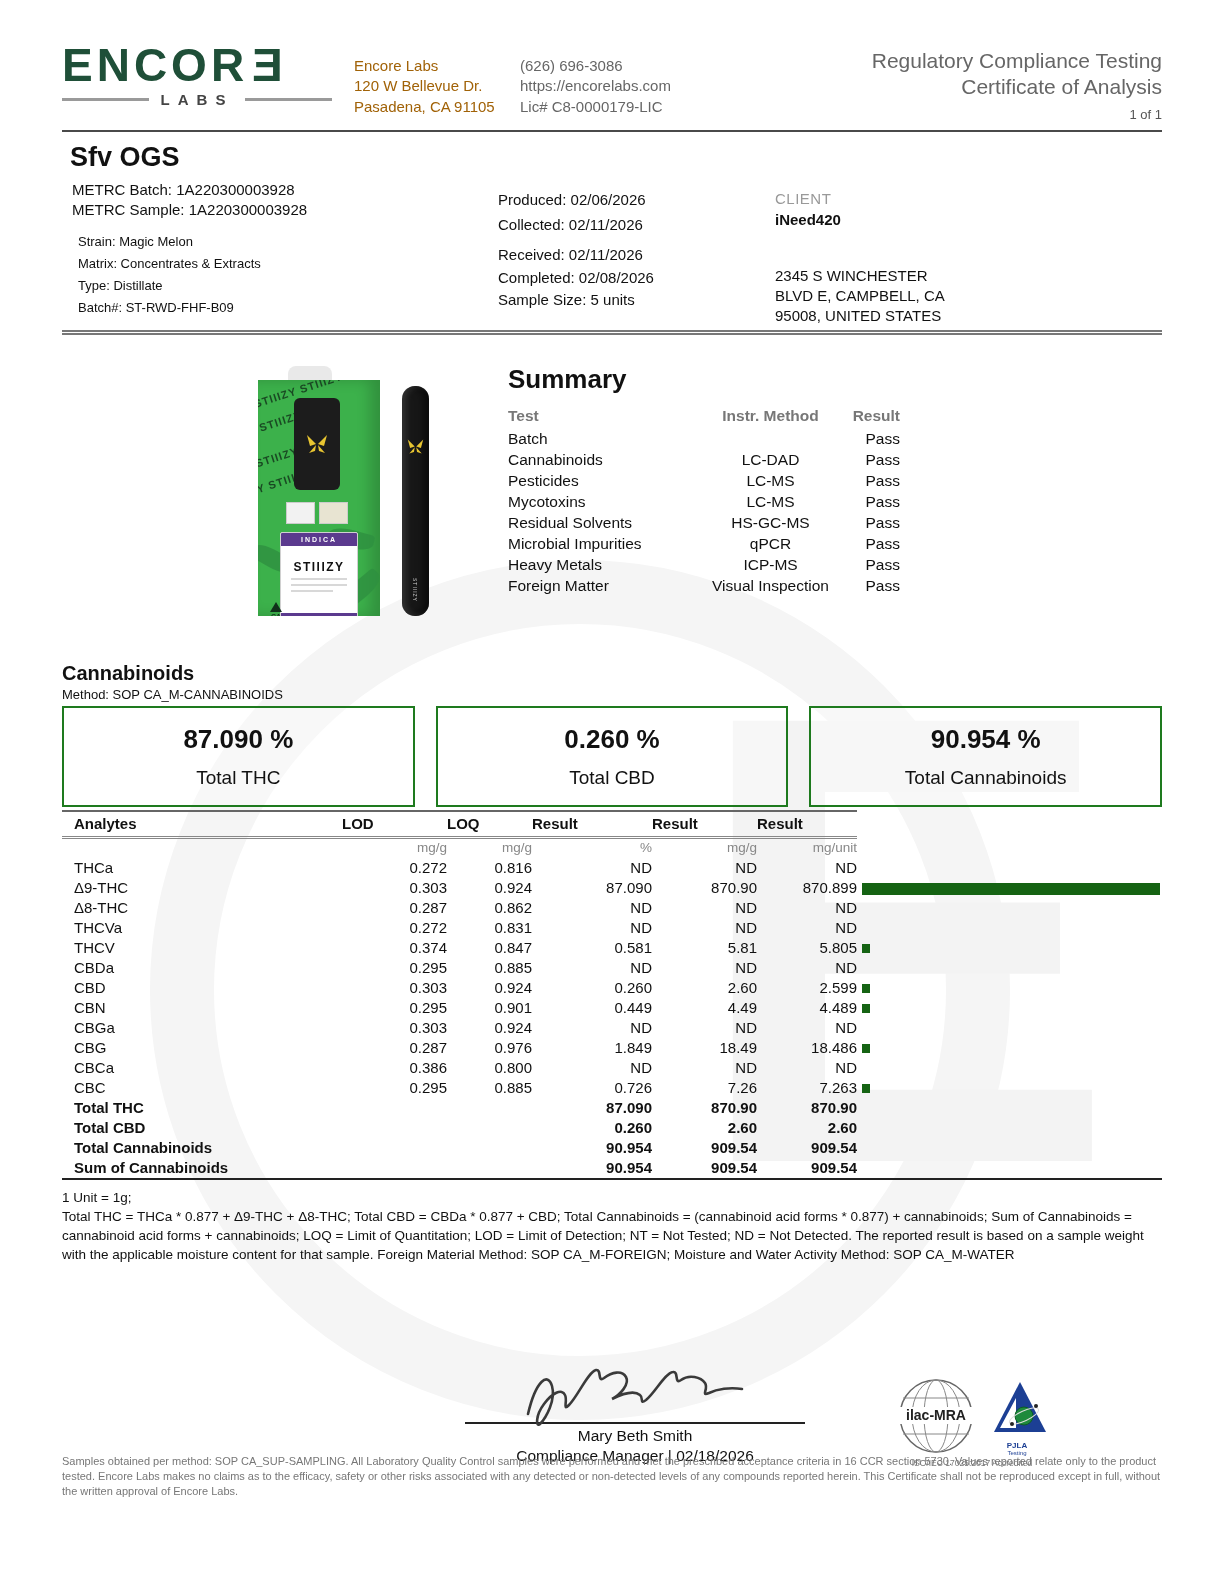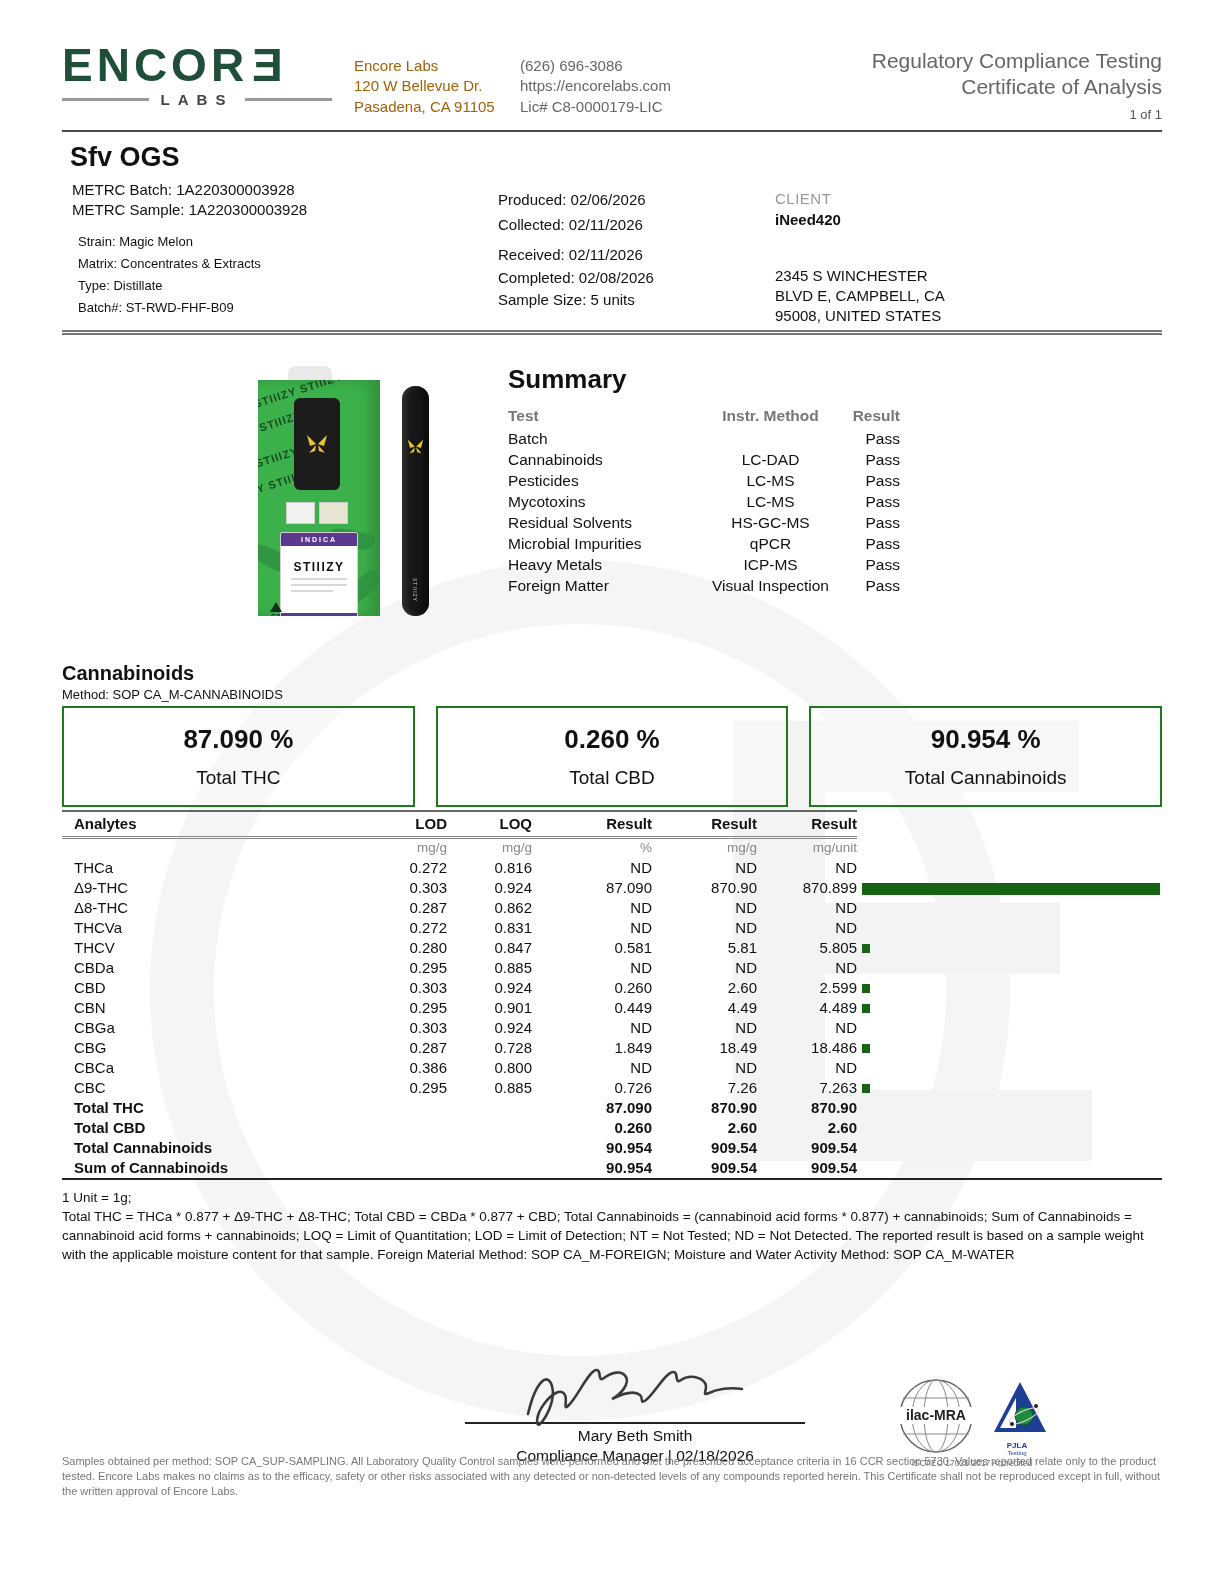--- a/index.html
+++ b/index.html
@@ -92,21 +92,21 @@
   .cann-method { font-size:13px; margin-top:2px; }
   .hl-boxes { position:absolute; left:62px; top:706px; width:1100px; display:flex; gap:21px; }
   .hl-box { flex:1; border:2px solid #1e7a1e; background:rgba(255,255,255,0.35); height:101px;
     text-align:center; padding-top:16px; }
   .hl-val { font-size:26px; font-weight:bold; }
   .hl-lab { font-size:19px; margin-top:12px; }
 
   
   .analytes { position:absolute; left:62px; top:810px; width:1100px; }
   .a-table { width:1100px; border-collapse:collapse; table-layout:fixed; font-size:15px; }
-  .a-table th { font-weight:bold; text-align:right; padding:3px 0 4px 0;
+  .a-table th { font-weight:bold; text-align:left; padding:3px 0 4px 0;
     border-top:2px solid #666; border-bottom:3px double #888; }
   .a-table th:first-child { text-align:left; padding-left:12px; }
   .a-table th.bar-col { border-top:none; border-bottom:none; }
   .a-table td { padding:1px 0 2px 0; height:20px; }
   .a-table td.num { text-align:right; }
   .a-table td.name { padding-left:12px; }
   .a-table tr.units td { color:#888; font-size:13.5px; }
   .a-table tr.total td { font-weight:bold; }
   .a-table tr.last td { border-bottom:2.5px solid #222; }
   .a-table td.barcell { padding-left:5px; }
@@ -389,21 +389,21 @@
               <td class="name">THCVa</td>
               <td class="num">0.272</td>
               <td class="num">0.831</td>
               <td class="num">ND</td>
               <td class="num">ND</td>
               <td class="num">ND</td>
               <td class="barcell"></td>
             </tr>
             <tr>
               <td class="name">THCV</td>
-              <td class="num">0.280</td>
+              <td class="num">0.374</td>
               <td class="num">0.847</td>
               <td class="num">0.581</td>
               <td class="num">5.81</td>
               <td class="num">5.805</td>
               <td class="barcell"><span class="bar" style="width: 8px; height: 9px;"></span></td>
             </tr>
             <tr>
               <td class="name">CBDa</td>
               <td class="num">0.295</td>
               <td class="num">0.885</td>
@@ -435,21 +435,21 @@
               <td class="num">0.303</td>
               <td class="num">0.924</td>
               <td class="num">ND</td>
               <td class="num">ND</td>
               <td class="num">ND</td>
               <td class="barcell"></td>
             </tr>
             <tr>
               <td class="name">CBG</td>
               <td class="num">0.287</td>
-              <td class="num">0.728</td>
+              <td class="num">0.976</td>
               <td class="num">1.849</td>
               <td class="num">18.49</td>
               <td class="num">18.486</td>
               <td class="barcell"><span class="bar" style="width: 8px; height: 9px;"></span></td>
             </tr>
             <tr>
               <td class="name">CBCa</td>
               <td class="num">0.386</td>
               <td class="num">0.800</td>
               <td class="num">ND</td>

